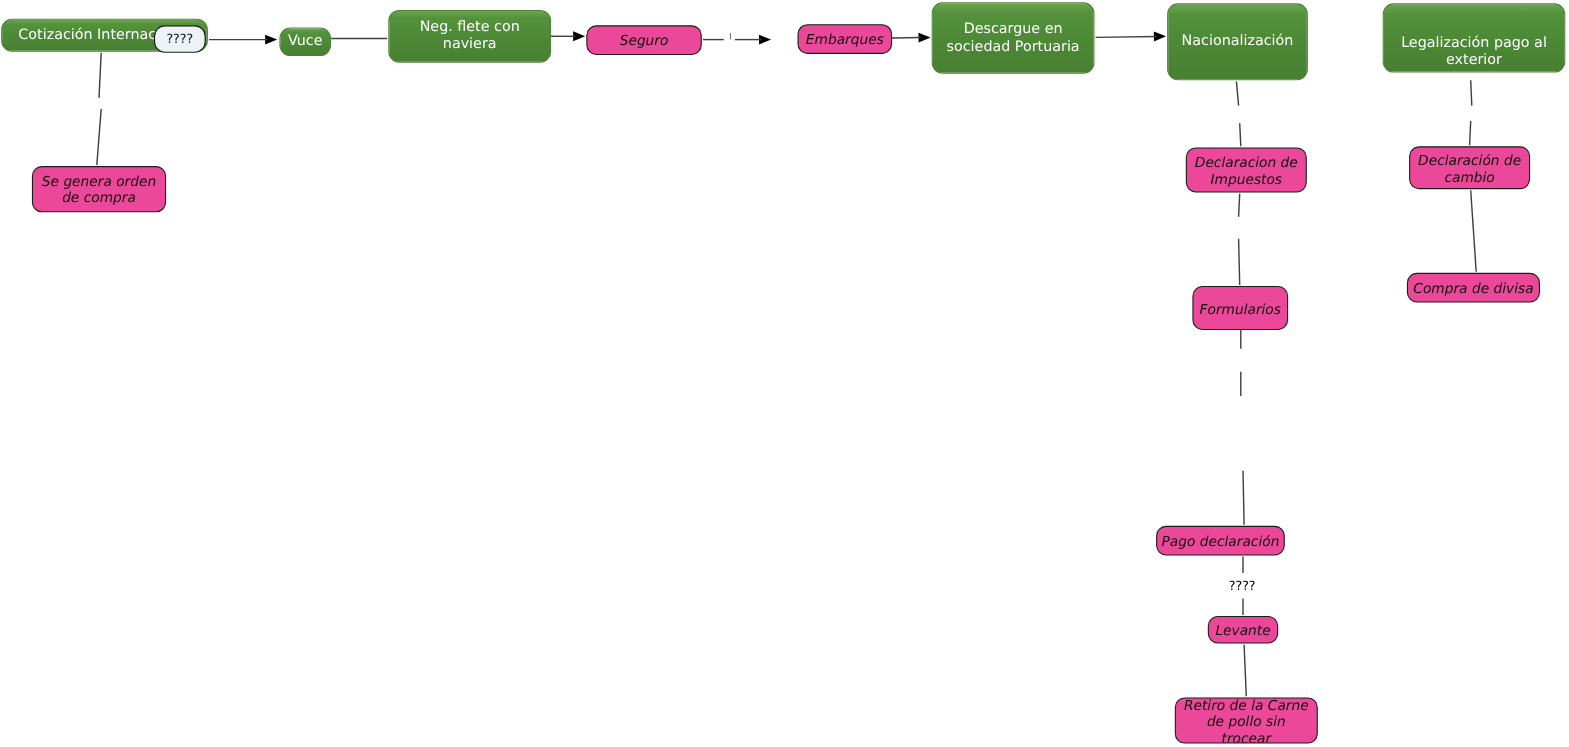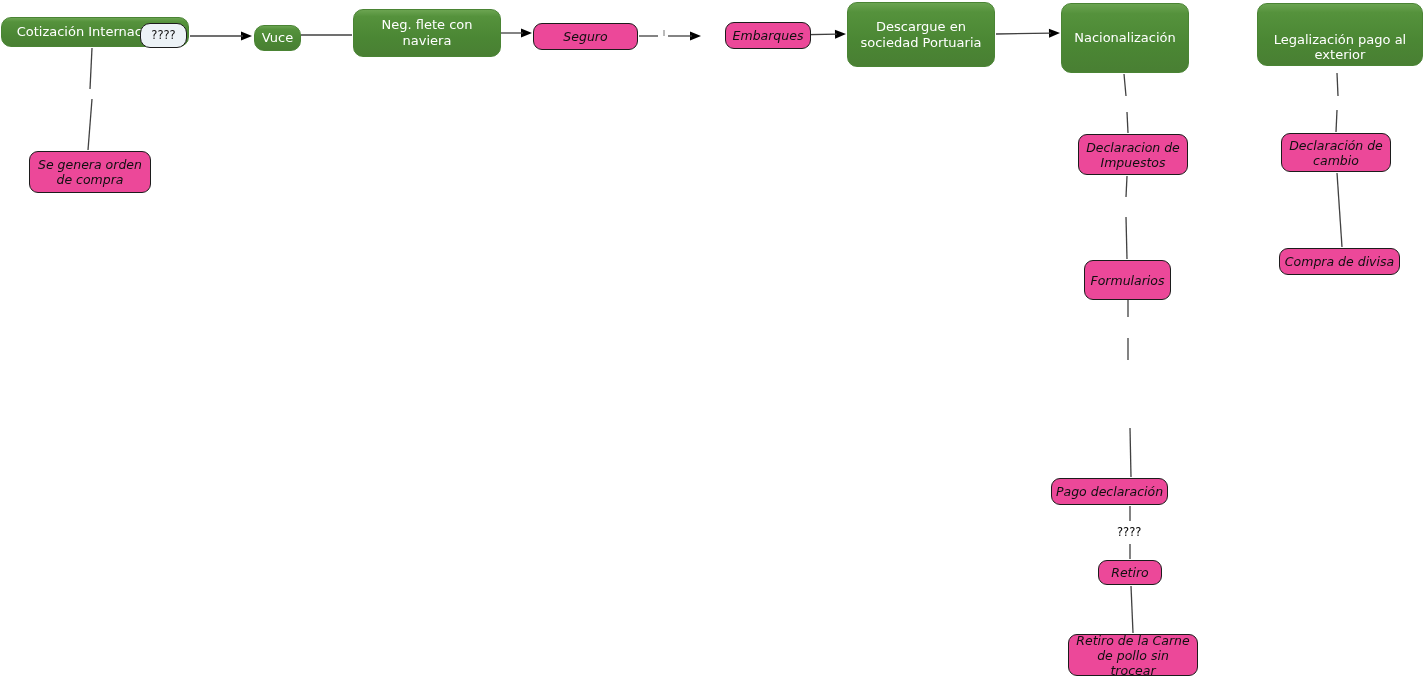--- a/index.html
+++ b/index.html
@@ -155,21 +155,21 @@
       <div class="node white" style="left: 1078px; top: 134px; width: 110px; height: 41px;">
         <span class="node-label">Declaracion de Impuestos</span>
       </div>
       <div class="node white nowrap" style="left: 1084px; top: 260px; width: 87px; height: 40px;">
         <span class="node-label">Formularios</span>
       </div>
       <div class="node white nowrap" style="left: 1024px; top: 478px; width: 117px; height: 27px; margin-left: 27px;">
         <span class="node-label">Pago declaración</span>
       </div>
       <div class="node white nowrap" style="left: 1098px; top: 560px; width: 64px; height: 25px;">
-        <span class="node-label">Retiro</span>
+        <span class="node-label">Levante</span>
       </div>
       <div class="node white" style="left: 1068px; top: 634px; width: 130px; height: 42px;">
         <span class="node-label">Retiro de la Carne de pollo sin trocear</span>
       </div>
       <div class="node white" style="left: 1281px; top: 133px; width: 110px; height: 39px;">
         <span class="node-label">Declaración de cambio</span>
       </div>
       <div class="node white nowrap" style="left: 1279px; top: 248px; width: 121px; height: 27px;">
         <span class="node-label">Compra de divisa</span>
       </div>

